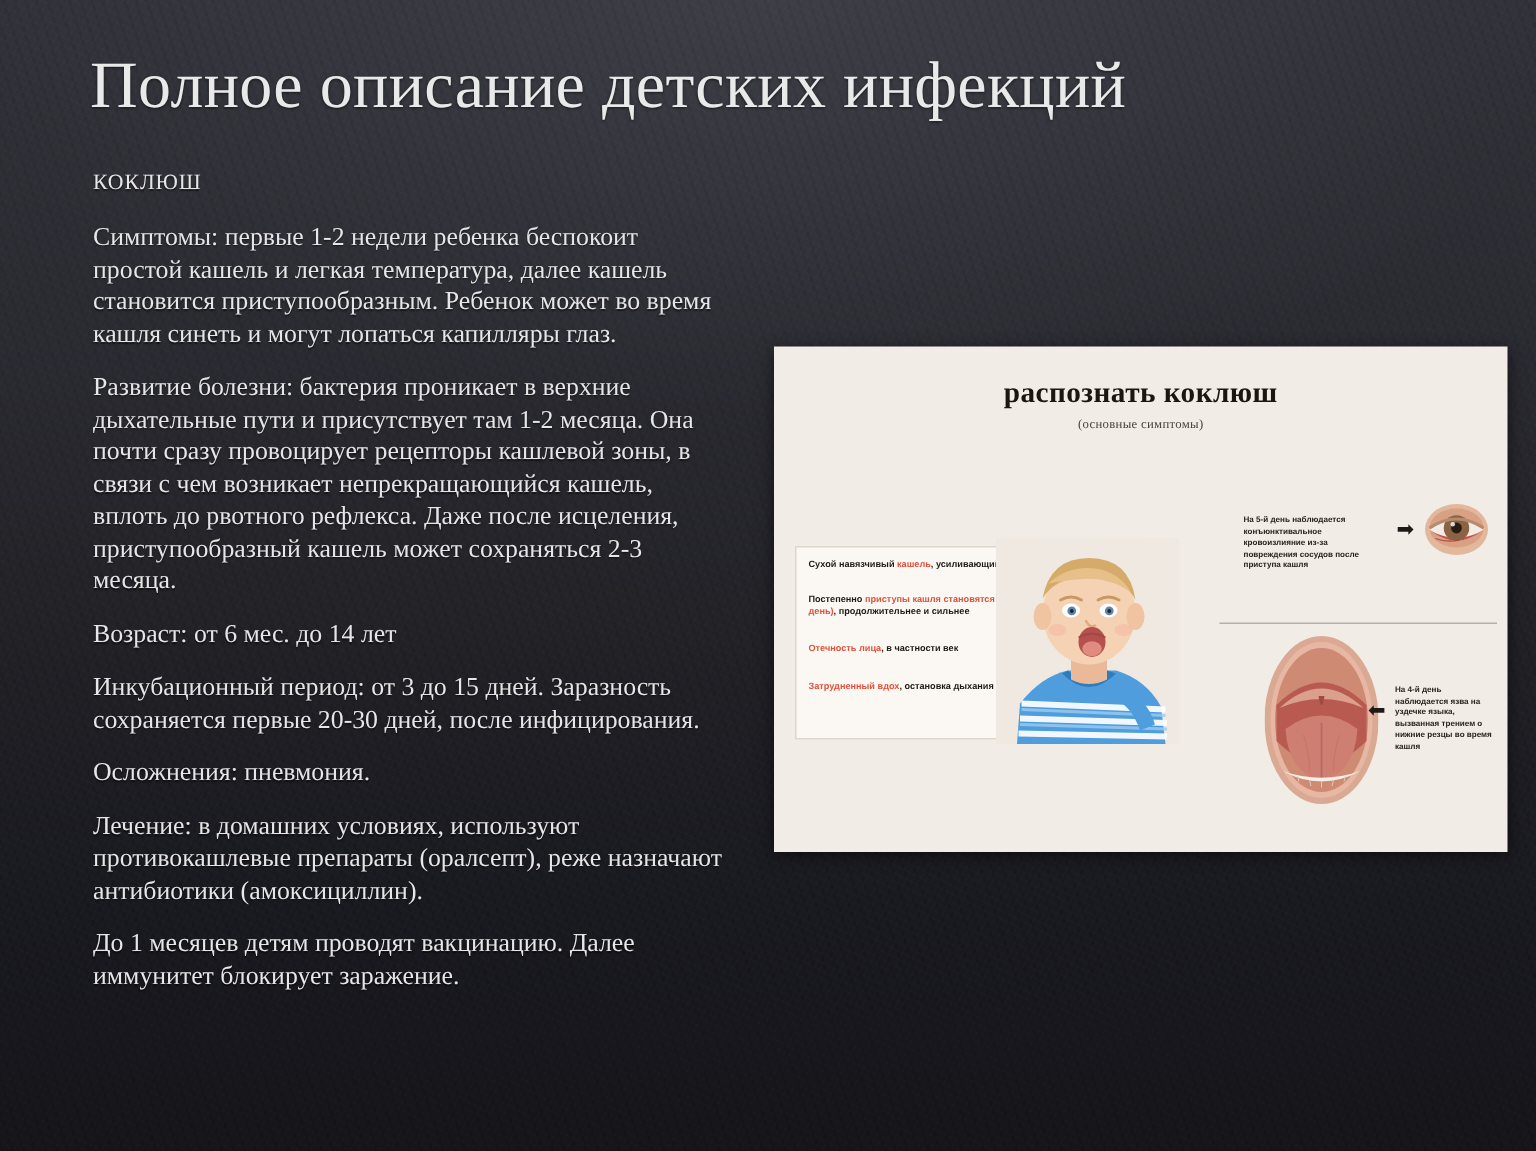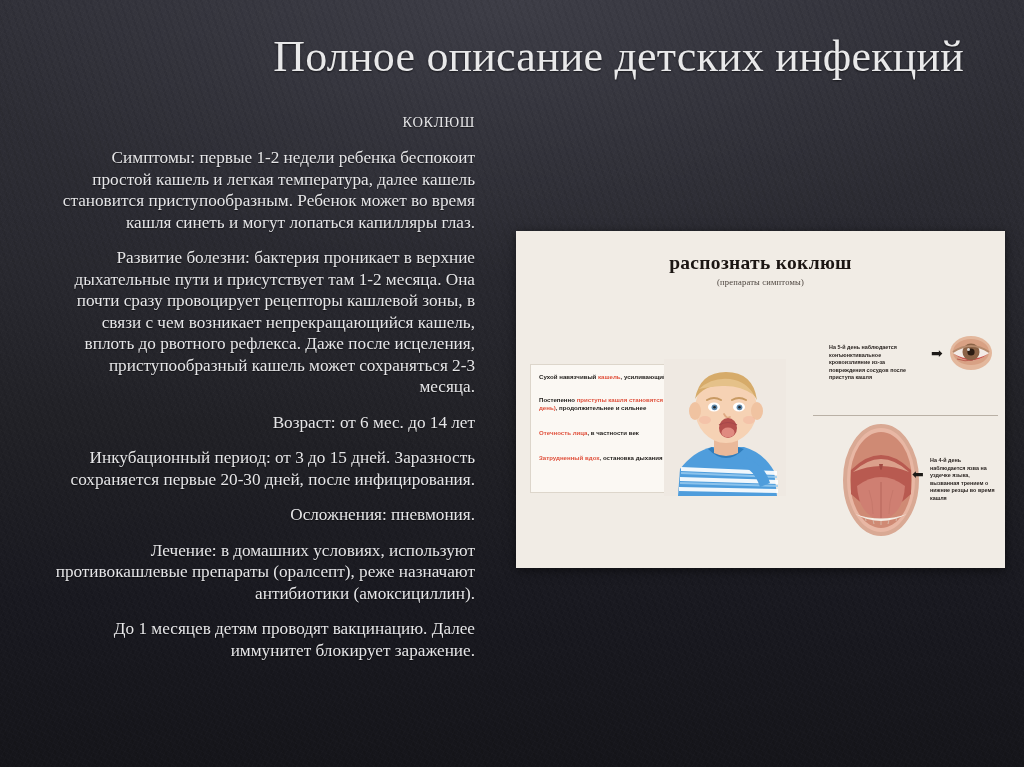--- a/index.html
+++ b/index.html
@@ -29,37 +29,36 @@
       repeating-linear-gradient(72deg, rgba(0,0,0,0.05) 0px, rgba(0,0,0,0.05) 2px, rgba(0,0,0,0) 2px, rgba(0,0,0,0) 7px);
     opacity: .85;
   }
 
   
   #title {
     position: absolute;
     left: 60px;
     top: 2px;
     width: 904px;
-    text-align: right;
+    text-align: left;
     color: #e9e9ea;
     font-size: 44px;
     line-height: 52px;
     letter-spacing: .2px;
     font-weight: normal;
     text-shadow: 0 1px 2px rgba(0,0,0,.6);
   }
 
   
   #body-col {
     position: absolute;
-    left: 55px;
+    left: 62px;
     top: 113px;
     width: 420px;
     color: #e6e6e8;
-    text-align: right;
   }
   .para {
     font-size: 17.2px;
     line-height: 21.5px;
     margin: 0 0 14px 0;
     text-shadow: 0 1px 1px rgba(0,0,0,.55);
   }
   .para.heading {
     font-size: 14.5px;
     line-height: 18px;
@@ -236,21 +235,21 @@
     <p class="para">Инкубационный период: от 3 до 15 дней. Заразность сохраняется первые 20-30 дней, после инфицирования.</p>
     <p class="para">Осложнения: пневмония.</p>
     <p class="para">Лечение: в домашних условиях, используют противокашлевые препараты (оралсепт), реже назначают антибиотики (амоксициллин).</p>
     <p class="para">До 1 месяцев детям проводят вакцинацию. Далее иммунитет блокирует заражение.</p>
   </div>
 
   <div id="infographic">
 
     <div id="ig-title-block">
       <div id="ig-title-sub">распознать коклюш</div>
-      <div id="ig-title-note">(препараты симптомы)</div>
+      <div id="ig-title-note">(основные симптомы)</div>
     </div>
 
     <div id="symptom-card">
       <div class="symptom-row" id="sr0">
         <span>Сухой навязчивый </span><span class="hl">кашель</span><span>, усиливающийся по ночам</span>
       </div>
       <div class="arrow" id="ar0">➡</div>
 
       <div class="symptom-row" id="sr1">
         <span>Постепенно </span><span class="hl">приступы кашля становятся чаще (до 30 в день)</span><span>, продолжительнее и сильнее</span>

